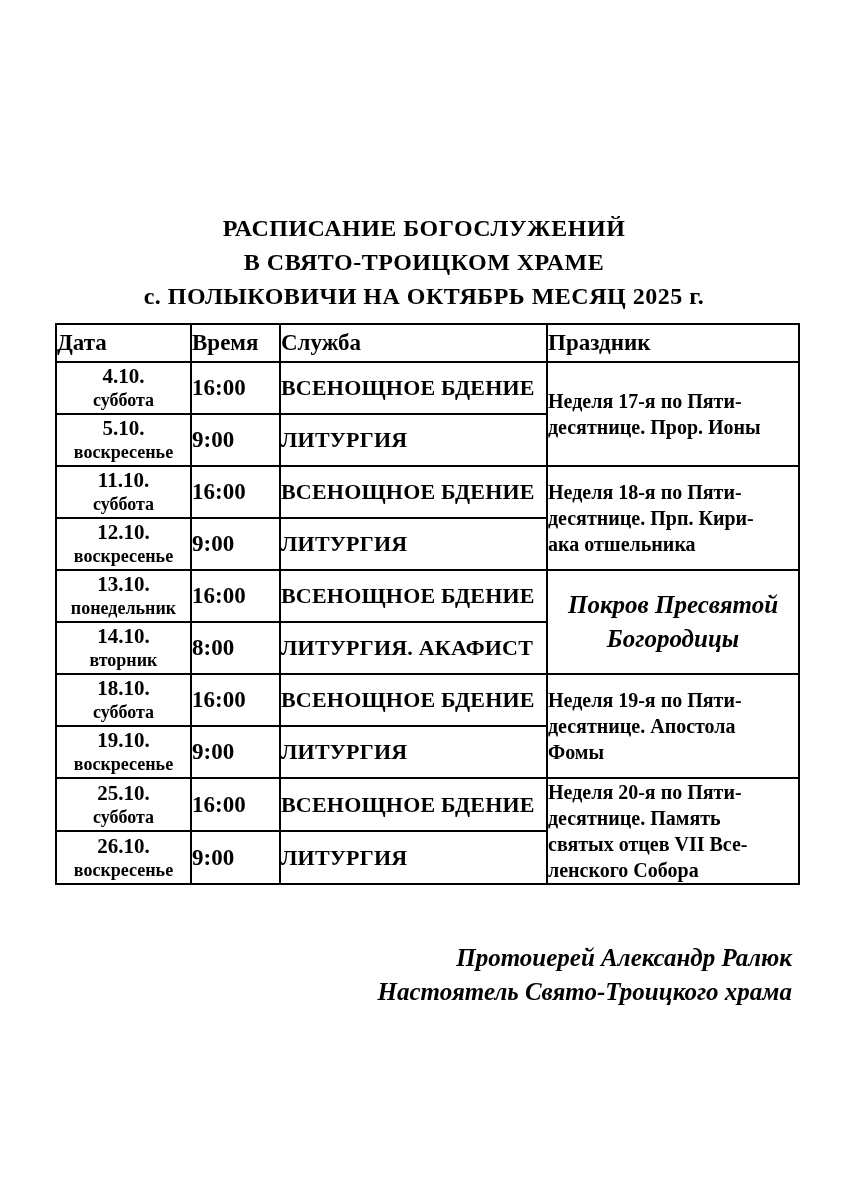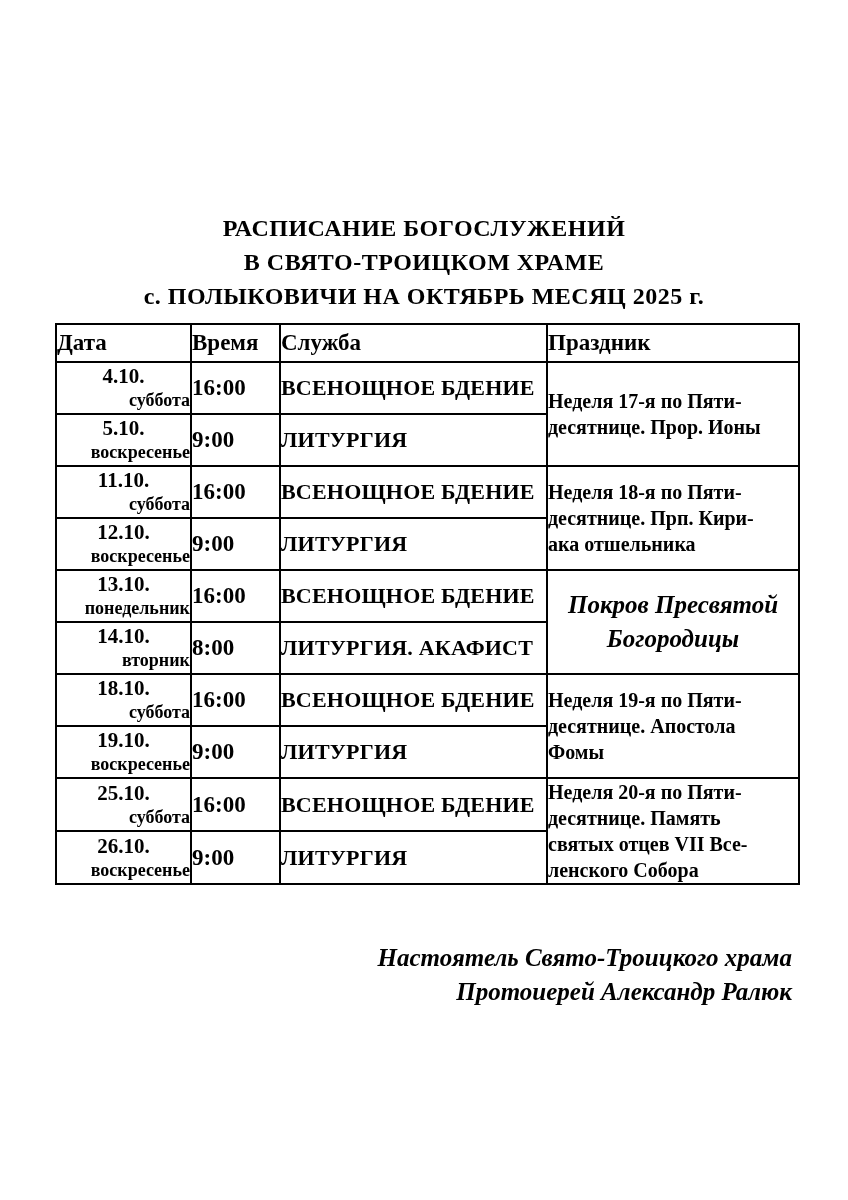--- a/index.html
+++ b/index.html
@@ -55,21 +55,21 @@
   }
   .col-date    { width: 133px; }
   .col-time    { width: 87px;  }
   .col-service { width: 265px; }
   .col-holiday { width: 250px; }
   td.cell-date {
     text-align: center;
     line-height: 24px;
   }
   .date-num  { font-size: 21px; }
-  .weekday   { font-size: 18px; text-align: right; }
+  .weekday   { font-size: 18px; }
   td.cell-time {
     text-align: left;
     font-size: 23px;
   }
   td.cell-service {
     text-align: left;
     padding-left: 10px;
     font-size: 22px;
     letter-spacing: 0.2px;
   }
@@ -223,17 +223,17 @@
         <div class="date-num">26.10.</div>
         <div class="weekday">воскресенье</div>
       </td>
       <td class="cell-time">9:00</td>
       <td class="cell-service">ЛИТУРГИЯ</td>
     </tr>
   </tbody>
     </table>
 
   <div class="footer-block">
+    <div>Протоиерей Александр Ралюк</div>
     <div>Настоятель Свято-Троицкого храма</div>
-    <div>Протоиерей Александр Ралюк</div>
   </div>
 
 </div>
 
 </body></html>

